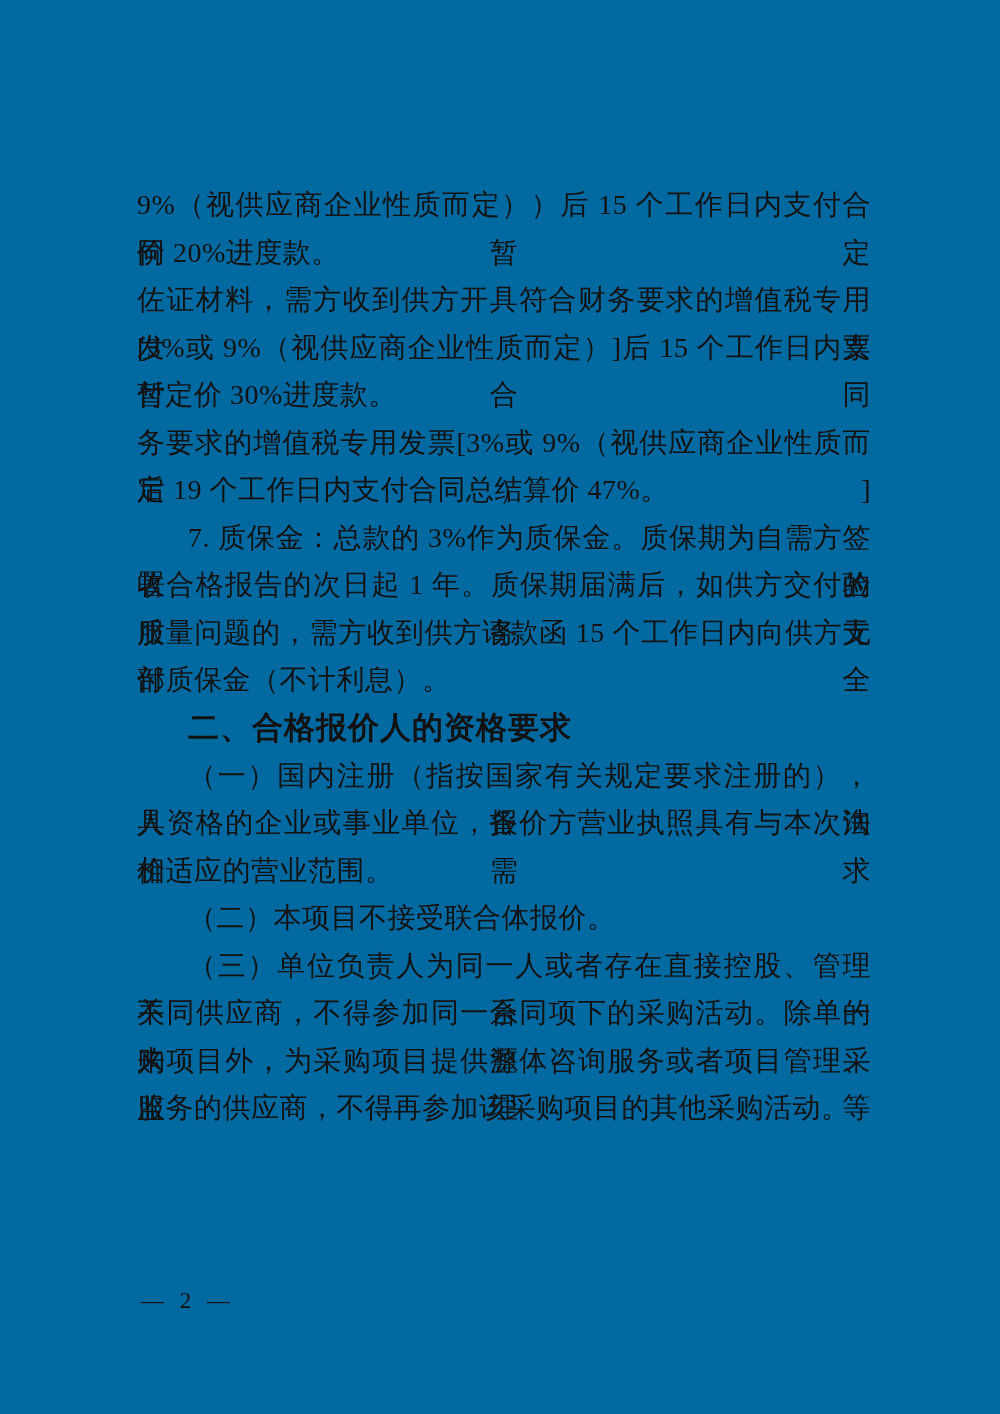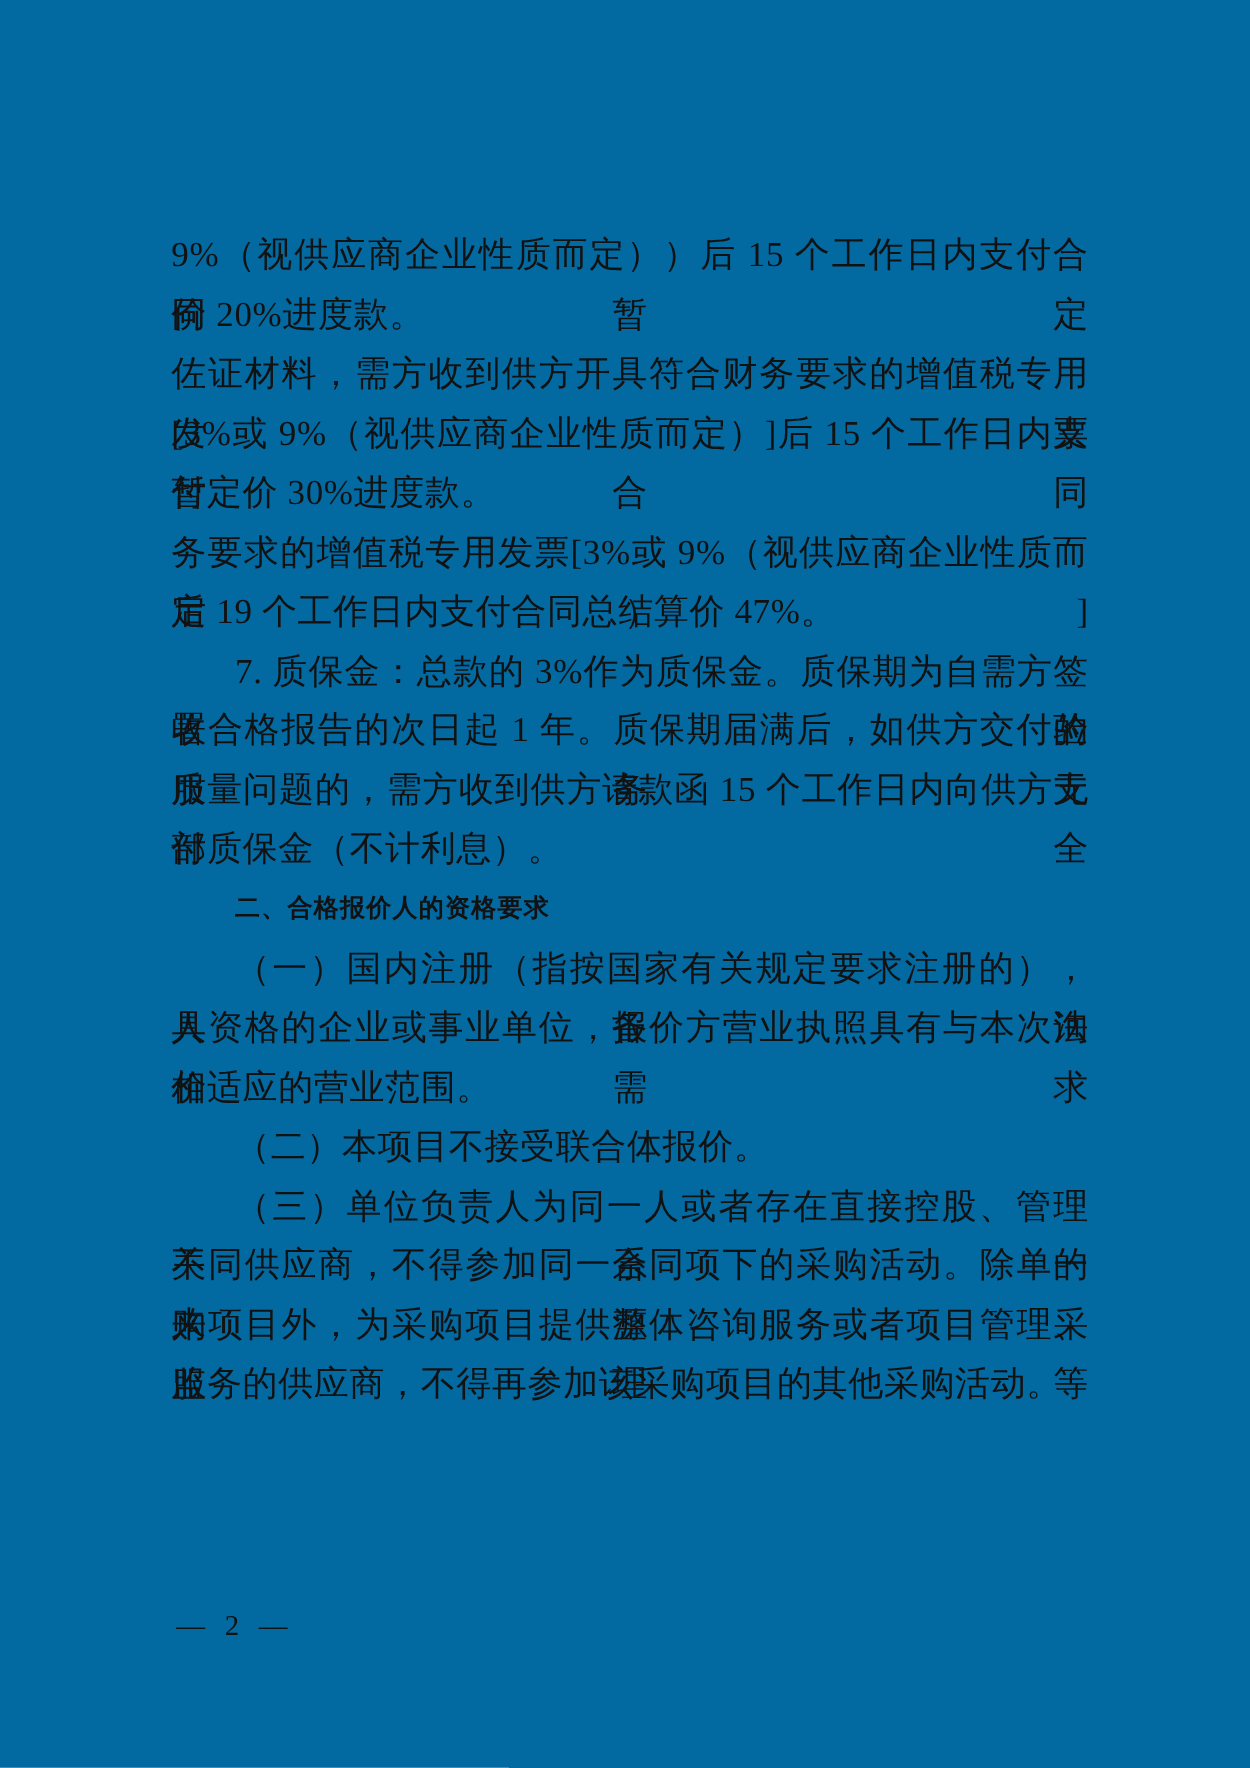--- a/index.html
+++ b/index.html
@@ -40,21 +40,21 @@
   .line.fill {
     text-align: justify;
     text-align-last: justify;
   }
   .line.indent {
     text-indent: 51px;
   }
   .para.heading .line {
     font-family: "Liberation Sans", "DejaVu Sans", sans-serif;
     font-weight: 700;
-    font-size: 20px;
+    font-size: 31px;
     letter-spacing: 1px;
   }
   .page-number {
     position: absolute;
     left: 141px;
     top: 1288px;
     font-size: 23px;
     letter-spacing: 2px;
     word-spacing: 6px;
     color: #121212;

